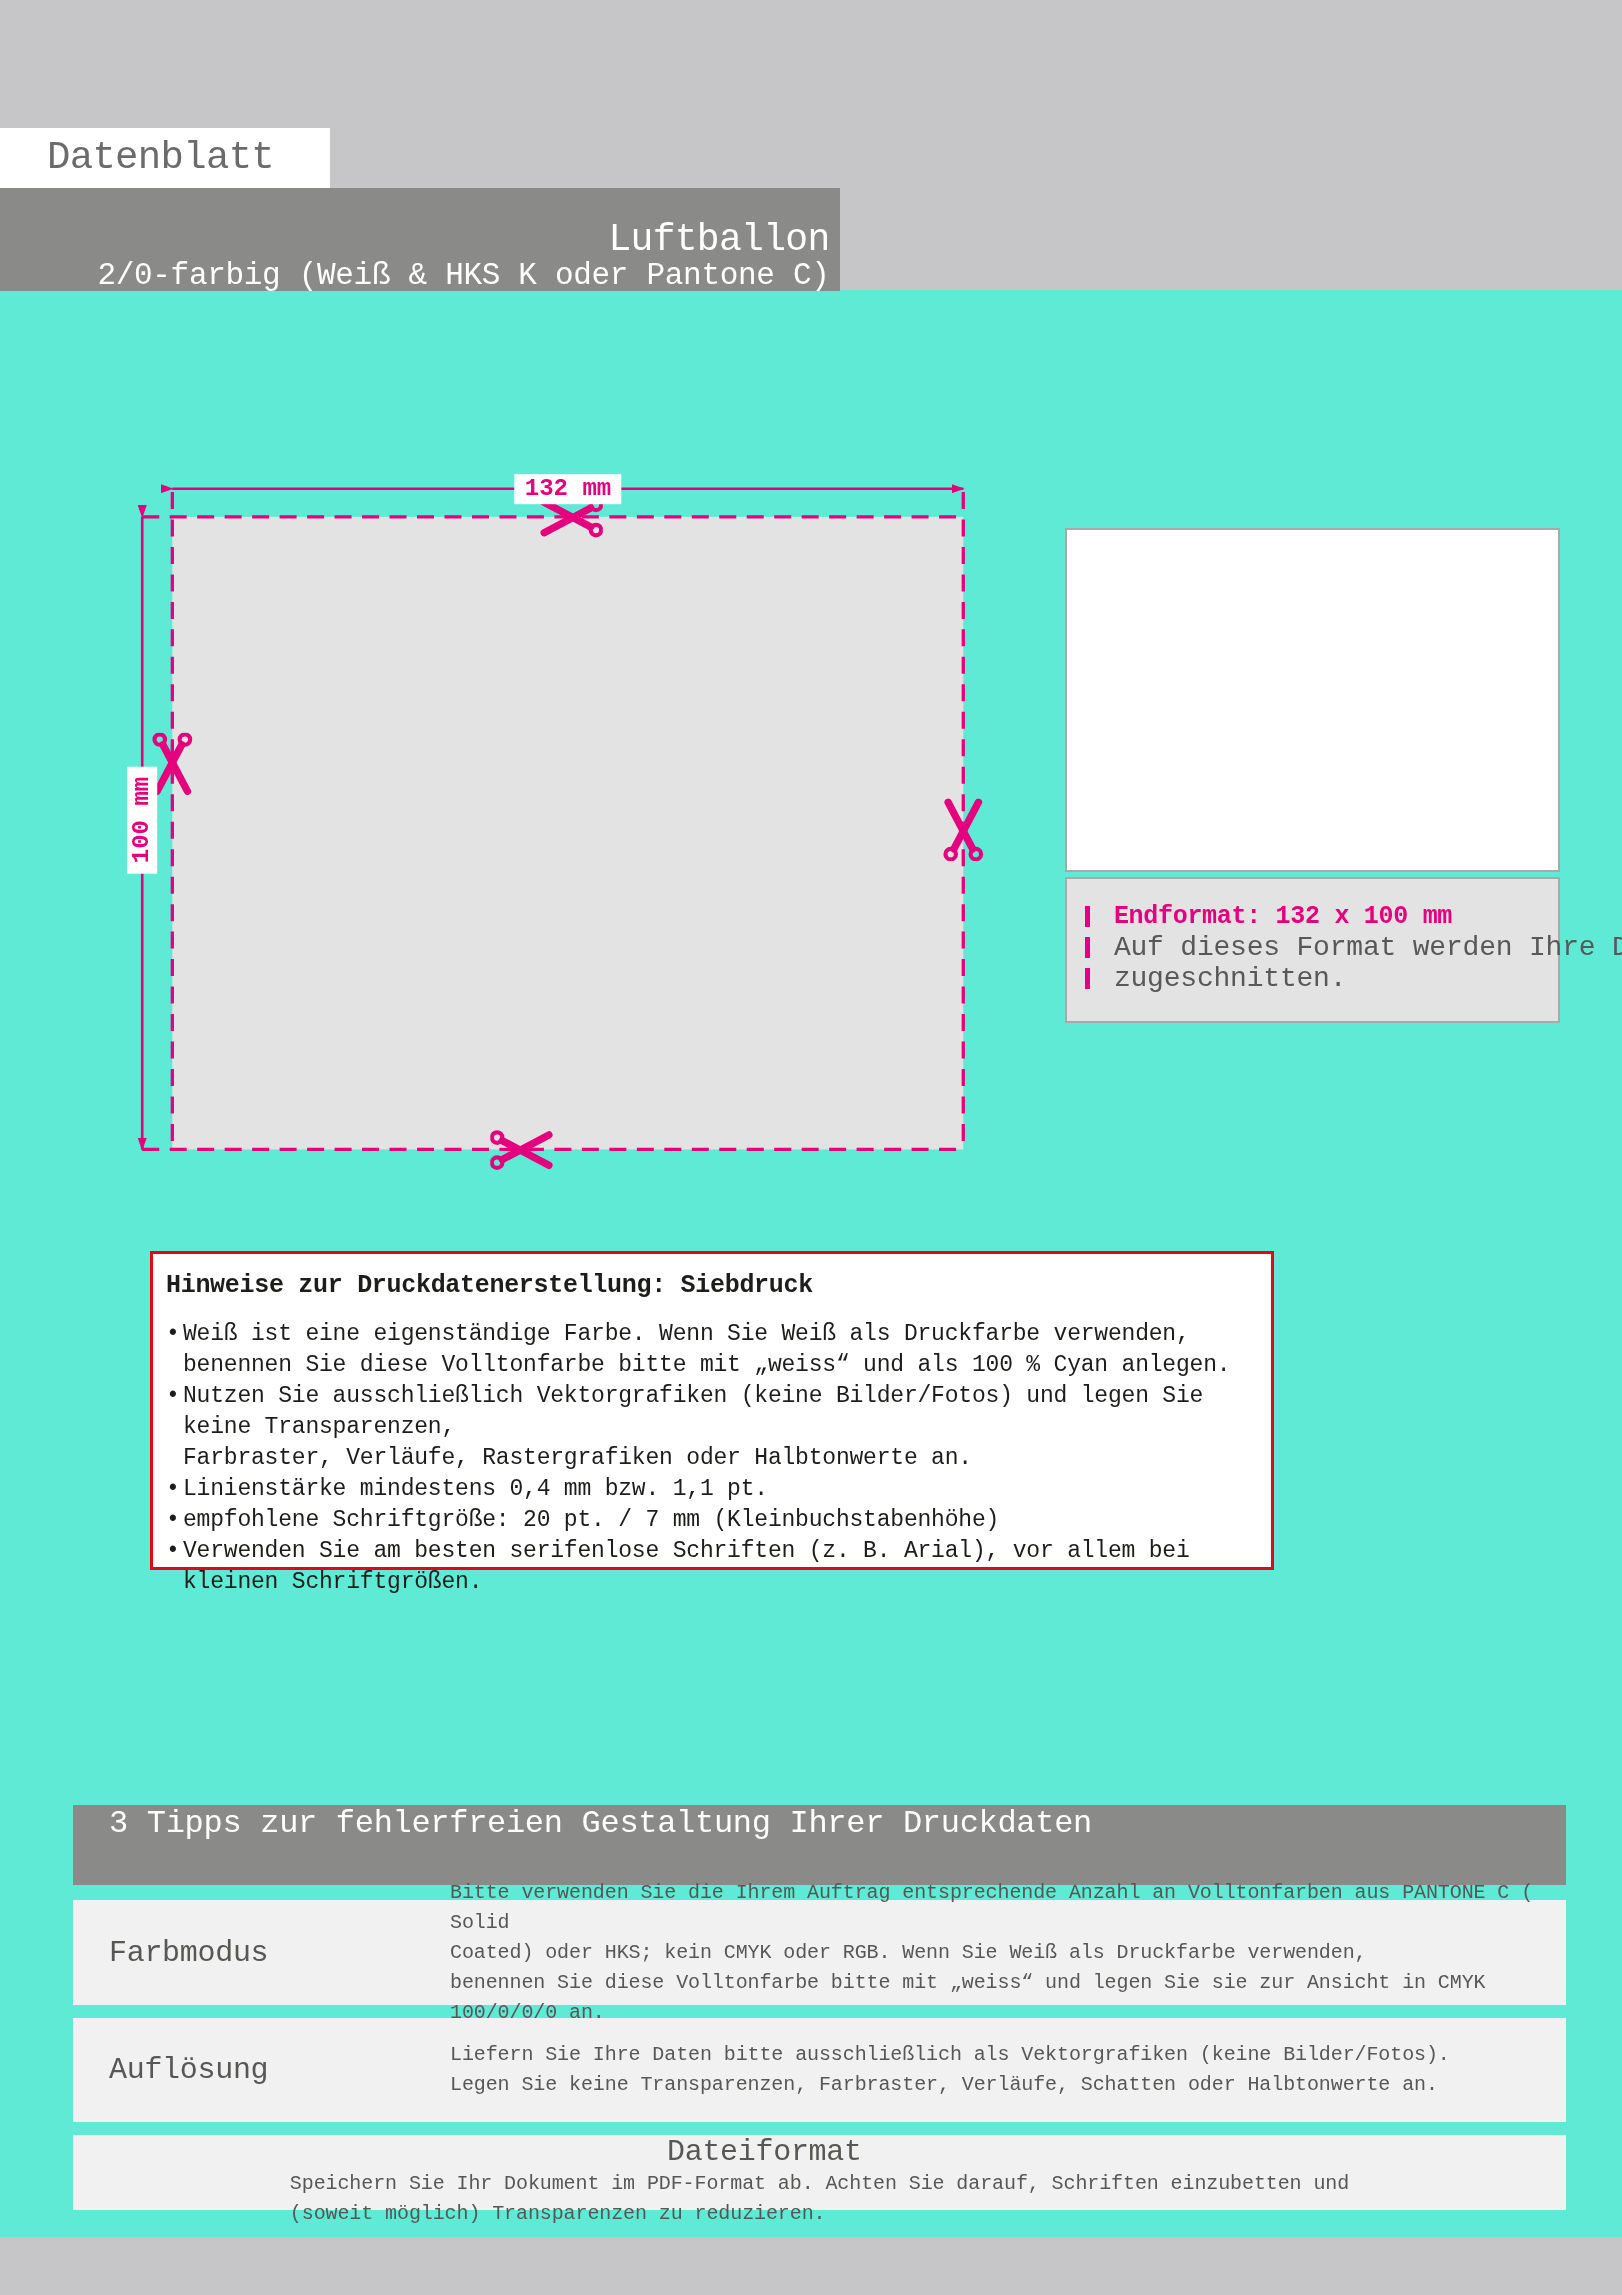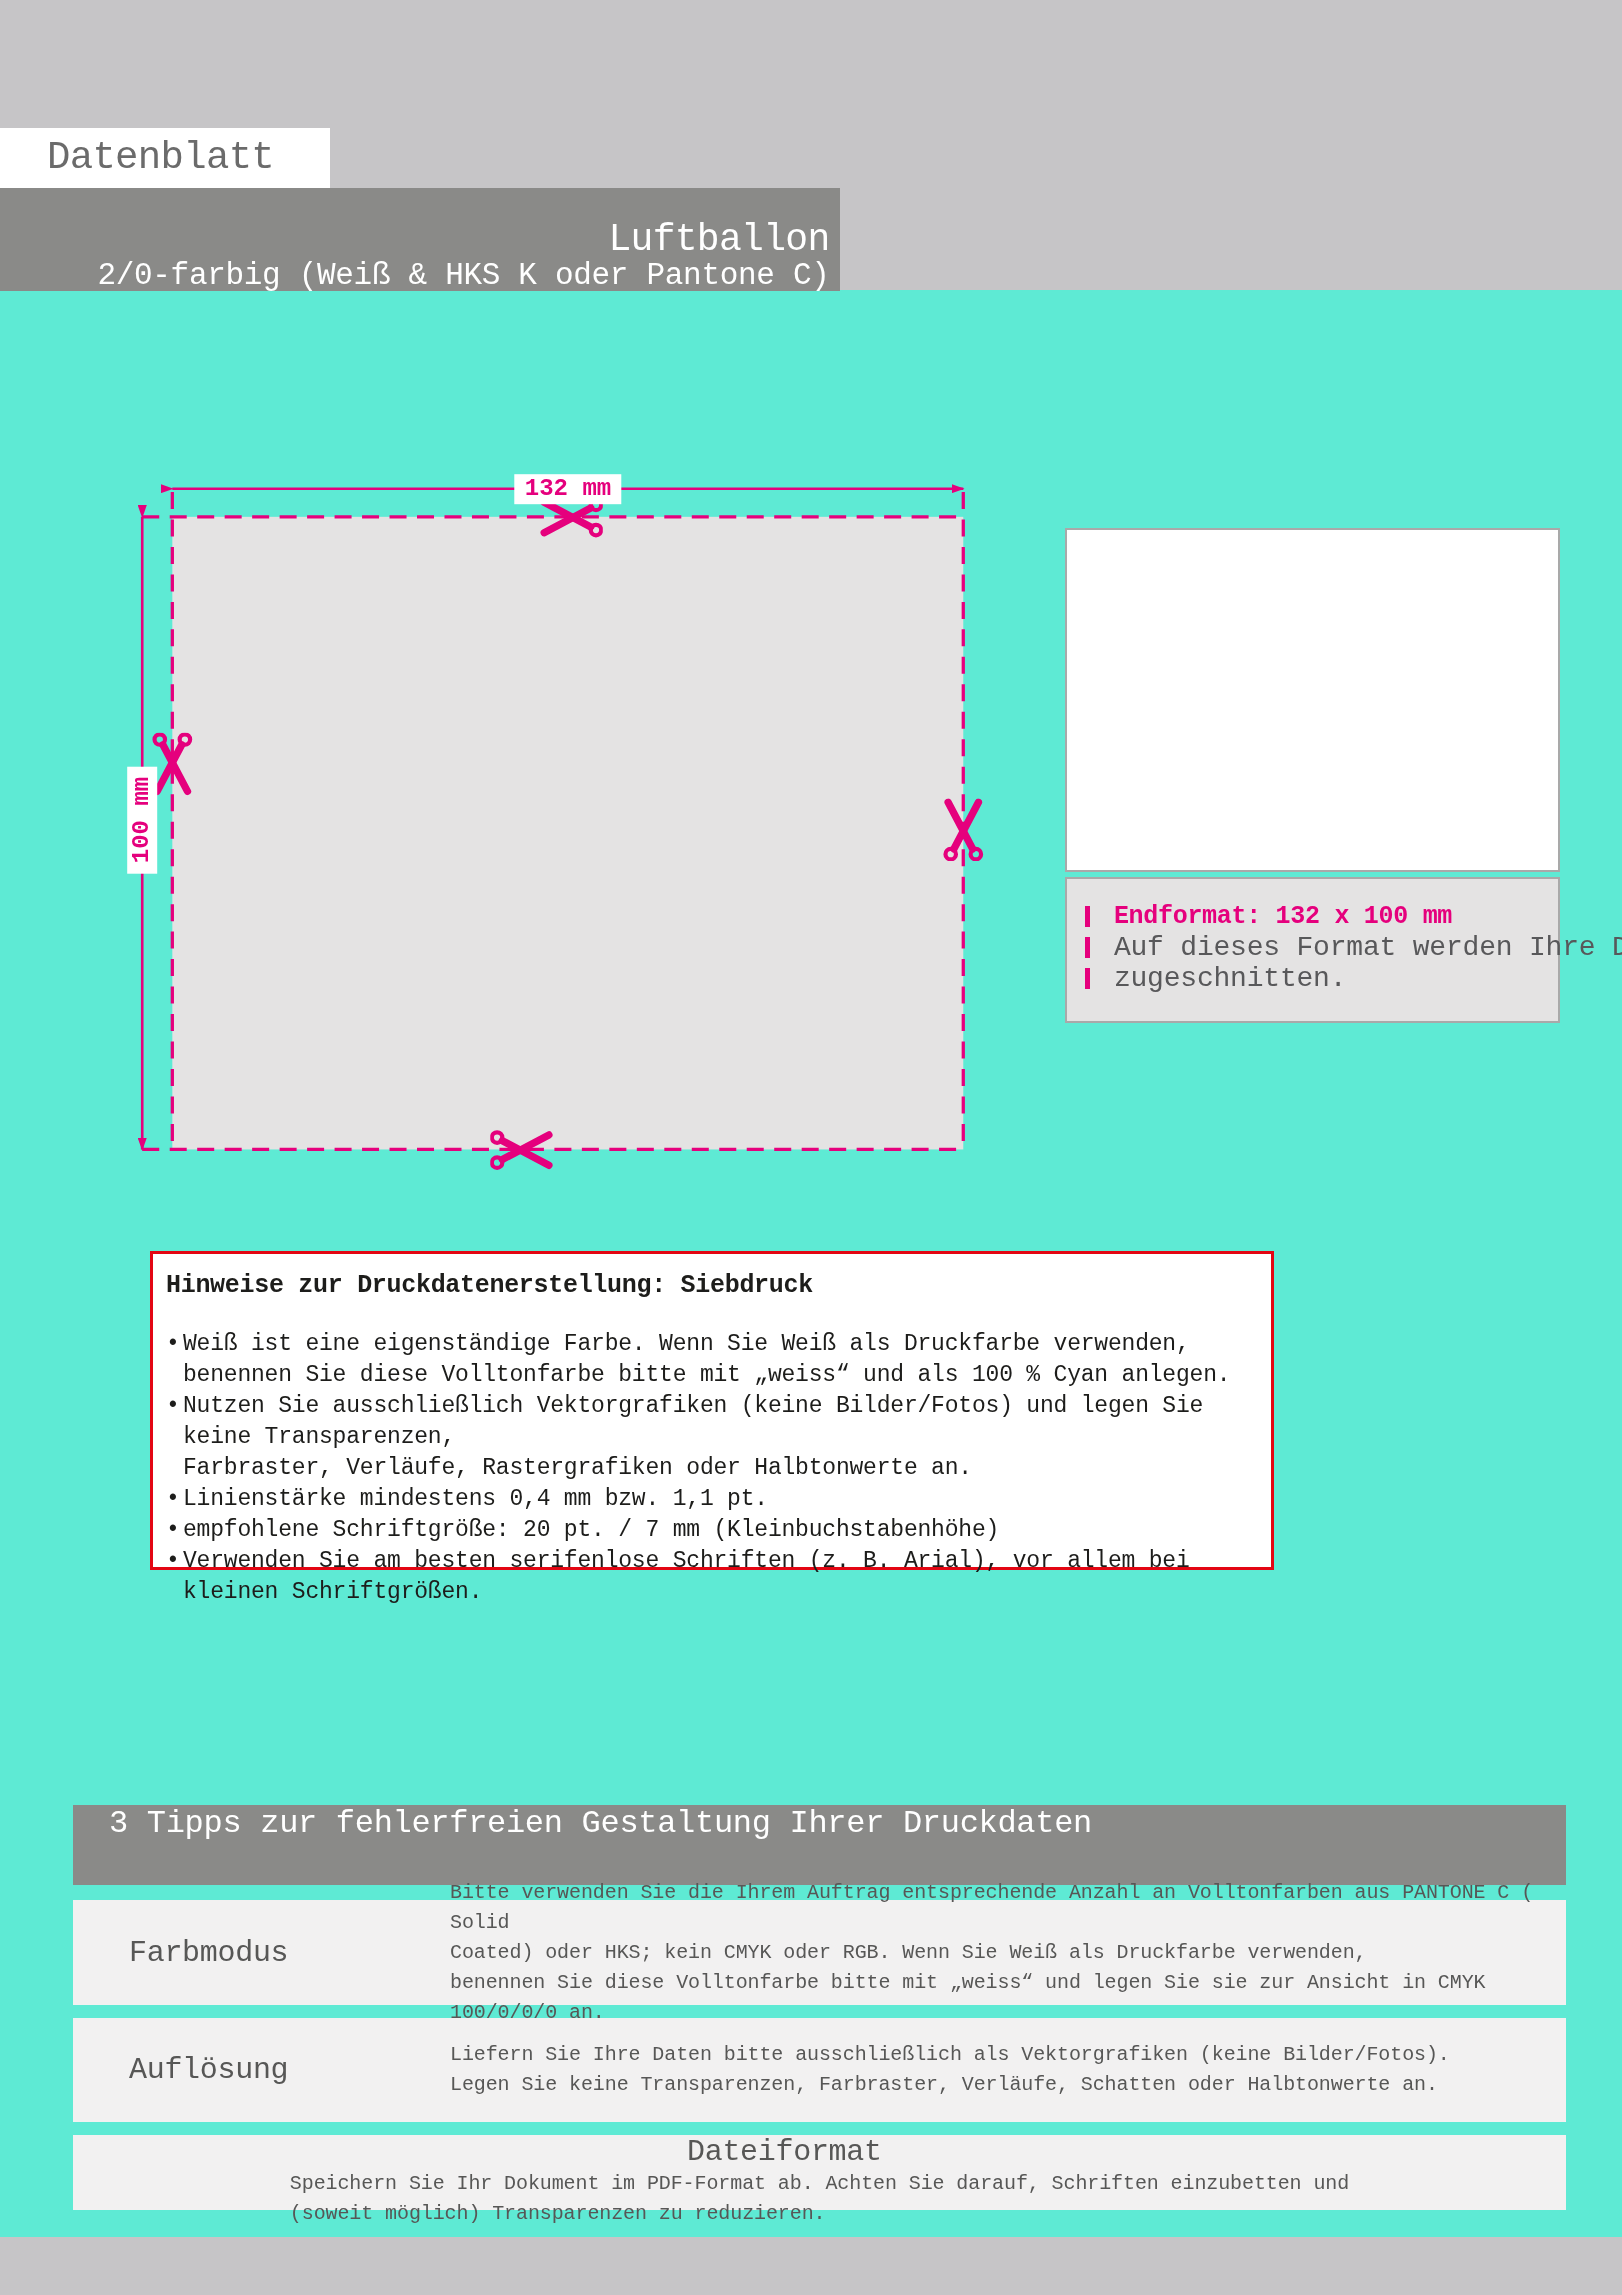--- a/index.html
+++ b/index.html
@@ -36,33 +36,33 @@
   .endformat-box { left:1065px; top:877px; width:495px; height:146px; background:#e4e3e3; border:2.6px solid #a9a9a9; box-sizing:border-box;
     padding:22px 13px 0 17.7px; }
   .ef-line { display:flex; align-items:center; height:31px; }
   .ef-bar { width:5.2px; height:21px; background:#e5007d; margin-right:24px; flex:0 0 auto; }
   .ef-title { color:#e5007d; font-weight:bold; font-size:25px; letter-spacing:-0.3px; white-space:nowrap; }
   .ef-text { color:#58585a; font-size:28px; letter-spacing:-0.2px; white-space:nowrap; }
 
   
   .hinweise { left:150px; top:1251px; width:1124px; height:319px; background:#ffffff;
     border:3.9px solid #e30613; box-sizing:border-box; padding:15.7px 13px 0 13px; }
-  .hinweise .htitle { font-size:25px; font-weight:bold; line-height:31px; letter-spacing:-0.3px; margin-bottom:28px; color:#1d1d1b; }
+  .hinweise .htitle { font-size:25px; font-weight:bold; line-height:31px; letter-spacing:-0.3px; margin-bottom:18px; color:#1d1d1b; }
   .bullet { display:flex; font-size:23px; line-height:31px; color:#1d1d1b; letter-spacing:-0.2px; }
   .bullet .dot { width:17px; flex:0 0 auto; }
   .bullet .bl  { flex:1; }
 
   
   .tips-banner { left:73px; top:1805px; width:1493px; height:80px; background:#8a8a88; display:flex; align-items:flex-start; }
   .tips-banner span { padding-left:36px; color:#ffffff; font-size:32px; letter-spacing:-0.3px; }
   .tip-row { left:73px; width:1493px; background:#f2f1f1; display:flex; align-items:center; }
   .tip-row1 { top:1900px; height:105px; }
   .tip-row2 { top:2018px; height:104px; }
   .tip-row3 { top:2135px; height:75px;flex-direction:column; }
-  .tip-label { width:377px; flex:0 0 auto; box-sizing:border-box; padding-left:56px;
+  .tip-label { width:377px; flex:0 0 auto; box-sizing:border-box; padding-left:36px;
     font-size:30px; color:#575756; letter-spacing:-0.3px; }
   .tip-text { font-size:20px; line-height:30px; color:#575756; letter-spacing:-0.1px; }
 
   .footer-gray { left:0; top:2237px; width:1623px; height:59px; background:#c6c5c7; }
 </style>
 </head>
 <body>
 
 <div class="page">
 

